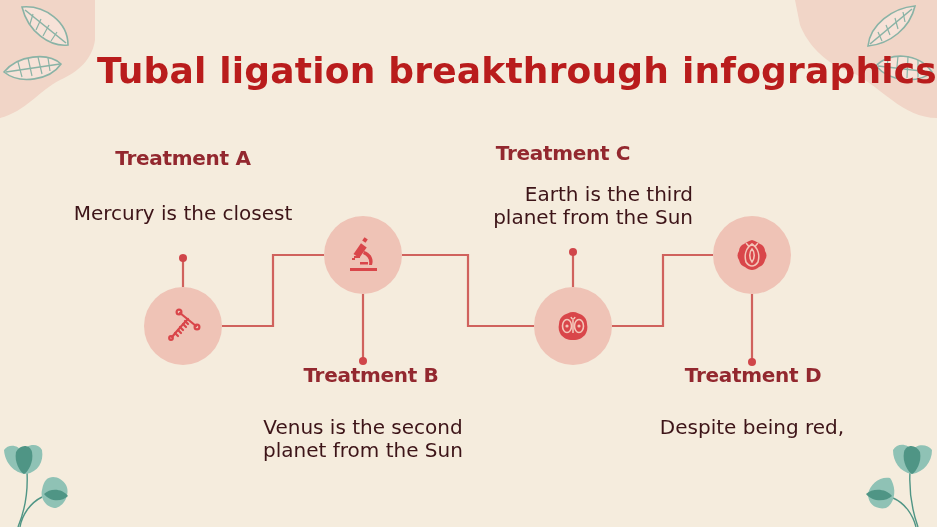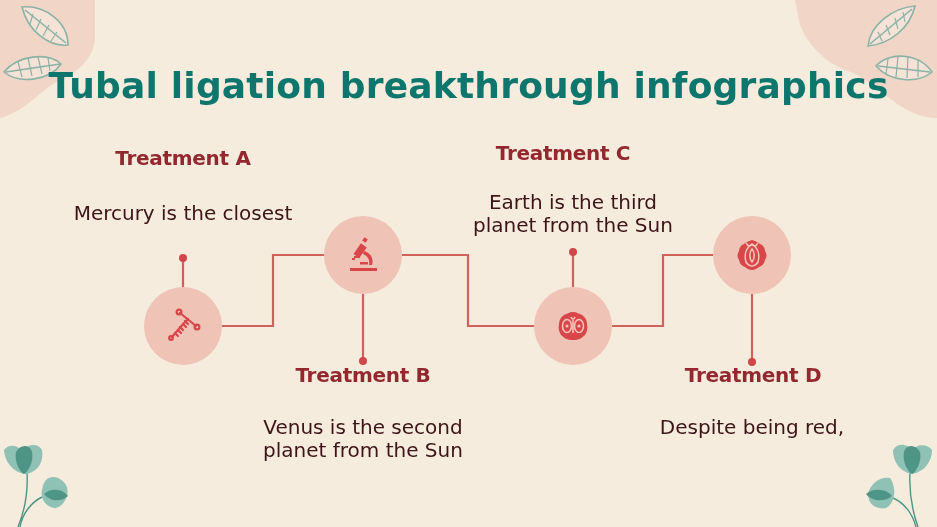--- a/index.html
+++ b/index.html
@@ -3,24 +3,23 @@
 <meta charset="utf-8">
 <style>
   html, body { margin: 0; padding: 0; }
   body {
     width: 937px; height: 527px; overflow: hidden; position: relative;
     background: #f5ecdd;
     font-family: "DejaVu Sans", "Liberation Sans", sans-serif;
   }
   .title {
     position: absolute; left: 0; width: 937px; top: 50px;
-    text-align: center; font-size: 36px; font-weight: bold;
-    color: #0f766e; letter-spacing: 0.2px;
+    text-align: right; font-size: 36px; font-weight: bold;
+    color: #b91c1c; letter-spacing: 0.2px;
     font-family: "DejaVu Sans", sans-serif;
-    margin-top: 15px;
   }
   .t-head {
     position: absolute; font-size: 20px; font-weight: bold;
     color: #93282f; text-align: center; white-space: nowrap;
     font-family: "DejaVu Sans", sans-serif; letter-spacing: -0.3px;
   }
   .t-desc {
     position: absolute; font-size: 20px; color: #3d1418;
     text-align: center; line-height: 23px; white-space: nowrap;
     font-family: "DejaVu Sans", sans-serif;
@@ -160,28 +159,28 @@
       <path d="M17,12 C16,10 15,9 14,8 M23,12 C24,10 25,9 26,8"></path>
     </g>
   </svg>
 </div>
 
 <div class="t-head" style="left:84px; width:198px; top:146px;">Treatment A</div>
 <div class="t-desc" style="left:64px; width:238px; top:202px;">
   <div>Mercury is the closest</div>
 </div>
 
-<div class="t-head" style="left:262px; width:202px; top:363px;">Treatment B</div>
+<div class="t-head" style="left:270px; width:202px; top:363px;">Treatment B</div>
 <div class="t-desc" style="left:243px; width:240px; top:416px;">
   <div>Venus is the second</div>
   <div>planet from the Sun</div>
 </div>
 
 <div class="t-head" style="left:463px; width:200px; top:141px;">Treatment C</div>
-<div class="t-desc" style="left:453px; width:240px; top:191px;">
+<div class="t-desc" style="left:453px; width:240px; top:183px;text-align:right;">
   <div>Earth is the third</div>
   <div>planet from the Sun</div>
 </div>
 
 <div class="t-head" style="left:652px; width:202px; top:363px;">Treatment D</div>
 <div class="t-desc" style="left:632px; width:240px; top:416px;">
   <div>Despite being red,</div>
 </div>
 
 </body></html>

